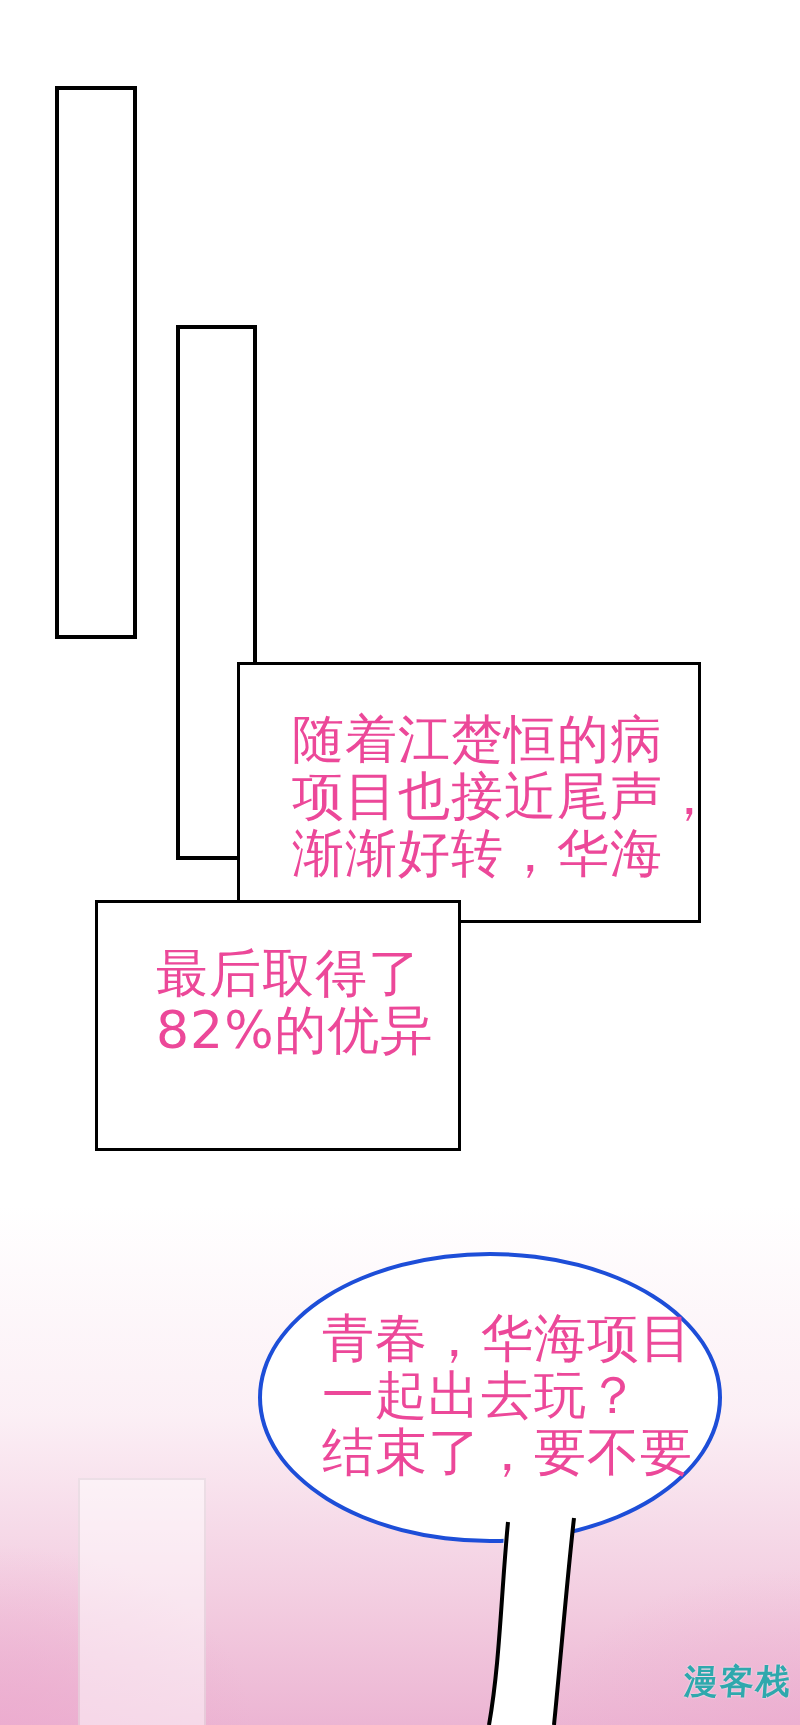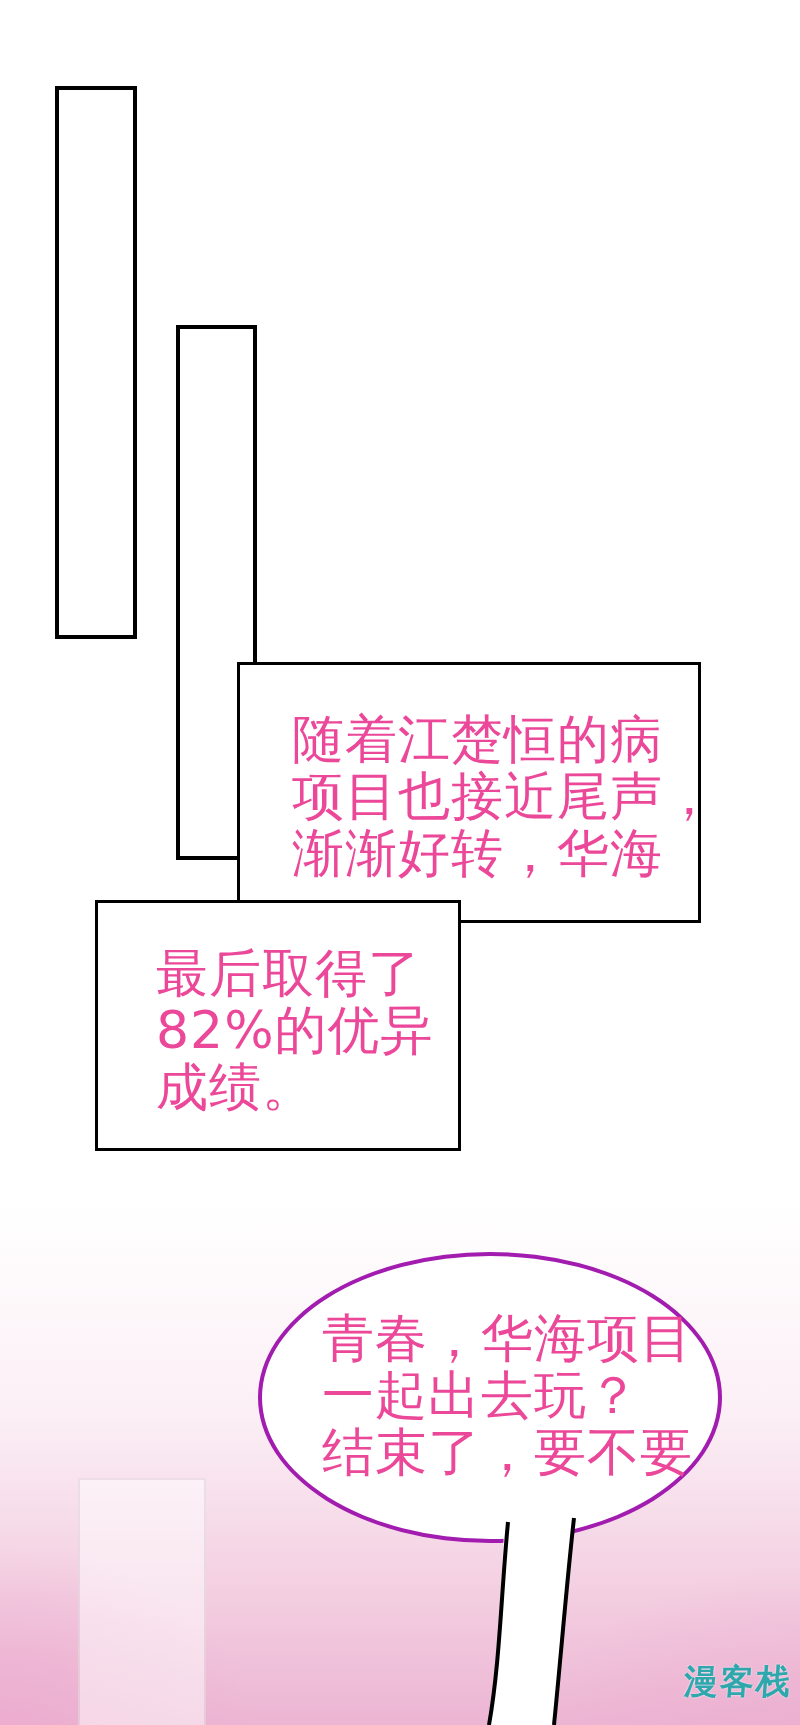--- a/index.html
+++ b/index.html
@@ -45,21 +45,21 @@
   .box1 { left:237px; top:662px; width:464px; height:261px; padding:46px 0 0 52px; }
   .box2 { left:95px;  top:900px; width:366px; height:251px; padding:42px 16px 0 58px; }
   .tline {
     font-size:52px; line-height:57px; letter-spacing:1px; color:#ec4899;
     white-space:nowrap;
   }
 
   
   .bubble {
     position:absolute; left:258px; top:1252px; width:464px; height:291px;
-    background:#ffffff; border:4px solid #a21caf; border-radius:50%;
+    background:#ffffff; border:4px solid #1d4ed8; border-radius:50%;
   }
   .bubble-text { position:absolute; left:60px; top:54px; }
 
   .tail-svg {
     position:absolute; left:0; top:0; width:800px; height:1725px;
     pointer-events:none;
   }
 
   
   .watermark {
@@ -84,21 +84,20 @@
 
   <div class="textbox box1">
     <p class="tline">随着江楚恒的病</p>
     <p class="tline">项目也接近尾声，</p>
     <p class="tline">渐渐好转，华海</p>
   </div>
 
   <div class="textbox box2">
     <p class="tline">最后取得了</p>
     <p class="tline">82%的优异</p>
-    <p class="tline">成绩。</p>
   </div>
 
   <div class="bubble">
     <div class="bubble-text">
       <p class="tline">青春，华海项目</p>
       <p class="tline">一起出去玩？</p>
       <p class="tline">结束了，要不要</p>
     </div>
   </div>
 

